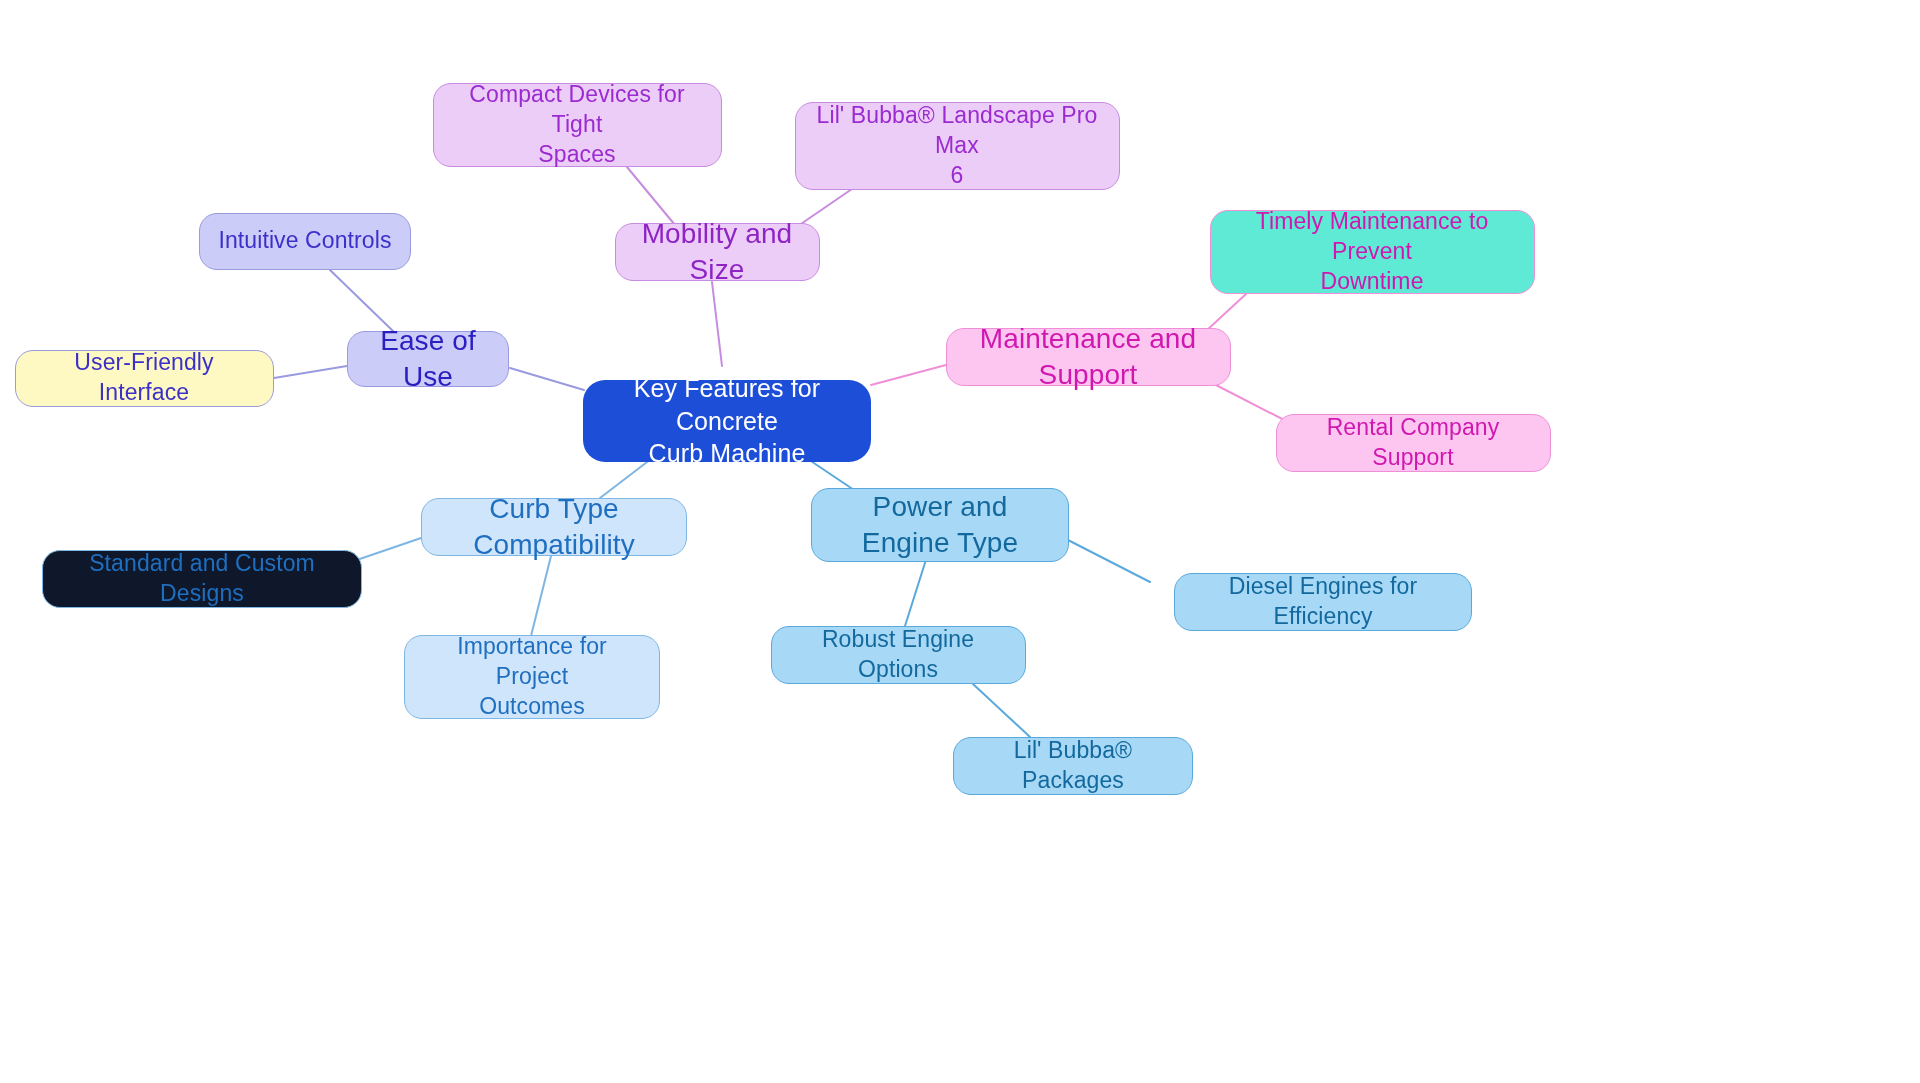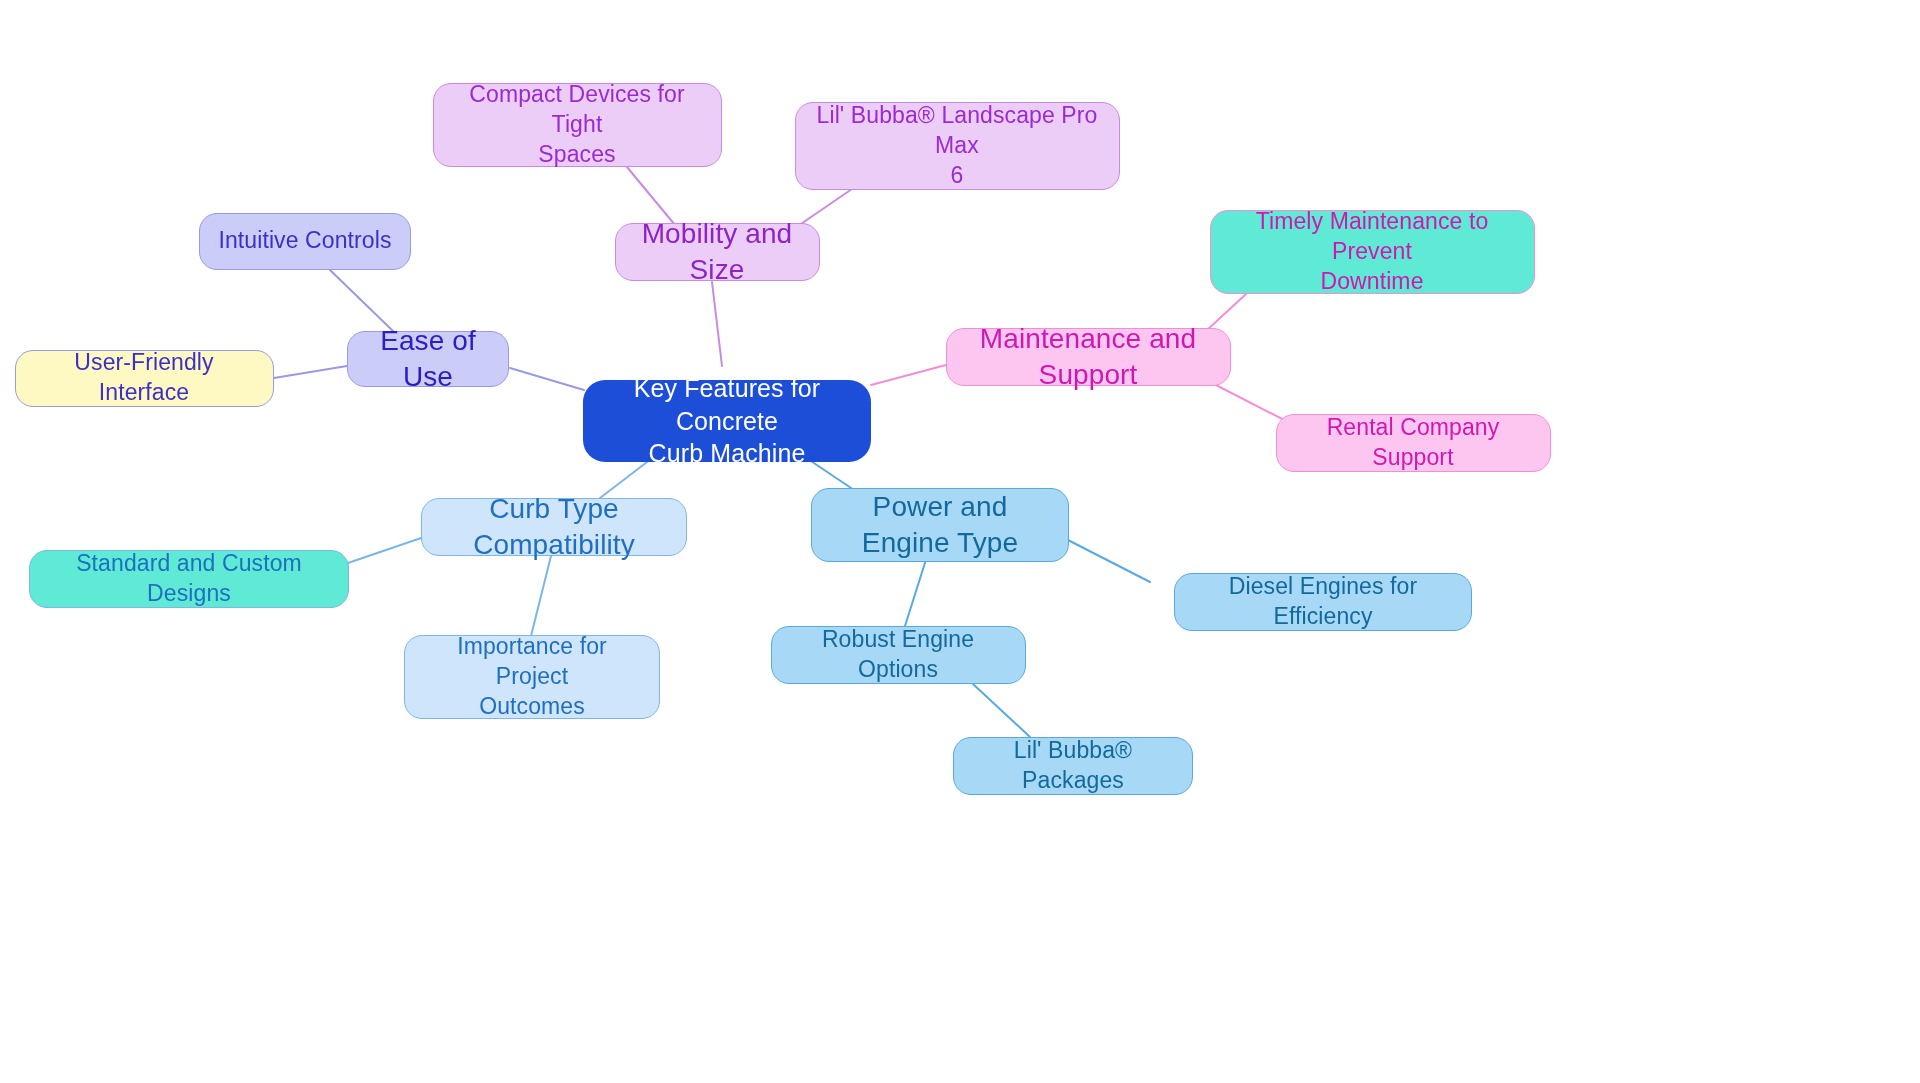--- a/index.html
+++ b/index.html
@@ -64,21 +64,21 @@
       <div class="node lvl1" style="left: 614.5px; top: 223px; width: 205px; height: 58px; background: rgb(236, 205, 247); border-color: rgb(199, 140, 224); color: rgb(142, 36, 196);"><span>Mobility and Size</span></div>
       <div class="node lvl2" style="left: 432.5px; top: 83px; width: 289px; height: 84px; background: rgb(236, 205, 247); border-color: rgb(199, 140, 224); color: rgb(155, 43, 208);"><span>Compact Devices for Tight
 Spaces</span></div>
       <div class="node lvl2" style="left: 794.5px; top: 102px; width: 325px; height: 88px; background: rgb(236, 205, 247); border-color: rgb(199, 140, 224); color: rgb(155, 43, 208);"><span>Lil' Bubba® Landscape Pro Max
 6</span></div>
       <div class="node lvl1" style="left: 945.5px; top: 328px; width: 285px; height: 58px; background: rgb(252, 198, 240); border-color: rgb(240, 143, 216); color: rgb(208, 24, 176);"><span>Maintenance and Support</span></div>
       <div class="node lvl2" style="left: 1209.5px; top: 210px; width: 325px; height: 84px; background: #5eead4; border-color: rgb(240, 143, 216); color: rgb(208, 24, 176); justify-content: center;"><span>Timely Maintenance to Prevent
 Downtime</span></div>
       <div class="node lvl2" style="left: 1275.5px; top: 414px; width: 275px; height: 58px; background: rgb(252, 198, 240); border-color: rgb(240, 143, 216); color: rgb(208, 24, 176);"><span>Rental Company Support</span></div>
       <div class="node lvl1" style="left: 421px; top: 498px; width: 266px; height: 58px; background: rgb(207, 229, 251); border-color: rgb(126, 182, 228); color: rgb(31, 111, 192);"><span>Curb Type Compatibility</span></div>
-      <div class="node lvl2" style="left: 29px; top: 550px; width: 320px; height: 58px; background: #5eead4; border-color: rgb(126, 182, 228); color: rgb(31, 111, 192);"><span>Standard and Custom Designs</span></div>
+      <div class="node lvl2" style="left: 42px; top: 550px; width: 320px; height: 58px; background: #0f172a; border-color: rgb(126, 182, 228); color: rgb(31, 111, 192);"><span>Standard and Custom Designs</span></div>
       <div class="node lvl2" style="left: 404px; top: 635px; width: 256px; height: 84px; background: rgb(207, 229, 251); border-color: rgb(126, 182, 228); color: rgb(31, 111, 192);"><span>Importance for Project
 Outcomes</span></div>
       <div class="node lvl1" style="left: 811px; top: 488px; width: 258px; height: 74px; background: rgb(167, 216, 245); border-color: rgb(90, 169, 221); color: rgb(19, 105, 158);"><span>Power and Engine Type</span></div>
       <div class="node lvl2" style="left: 1126px; top: 573px; width: 298px; height: 58px; background: rgb(167, 216, 245); border-color: rgb(90, 169, 221); color: rgb(19, 105, 158); margin-left: 48px;"><span>Diesel Engines for Efficiency</span></div>
       <div class="node lvl2" style="left: 770.5px; top: 626px; width: 255px; height: 58px; background: rgb(167, 216, 245); border-color: rgb(90, 169, 221); color: rgb(19, 105, 158);"><span>Robust Engine Options</span></div>
       <div class="node lvl2" style="left: 925px; top: 737px; width: 240px; height: 58px; background: rgb(167, 216, 245); border-color: rgb(90, 169, 221); color: rgb(19, 105, 158); margin-left: 28px;"><span>Lil' Bubba® Packages</span></div>
     </div>
 </div>
 
 </body></html>

